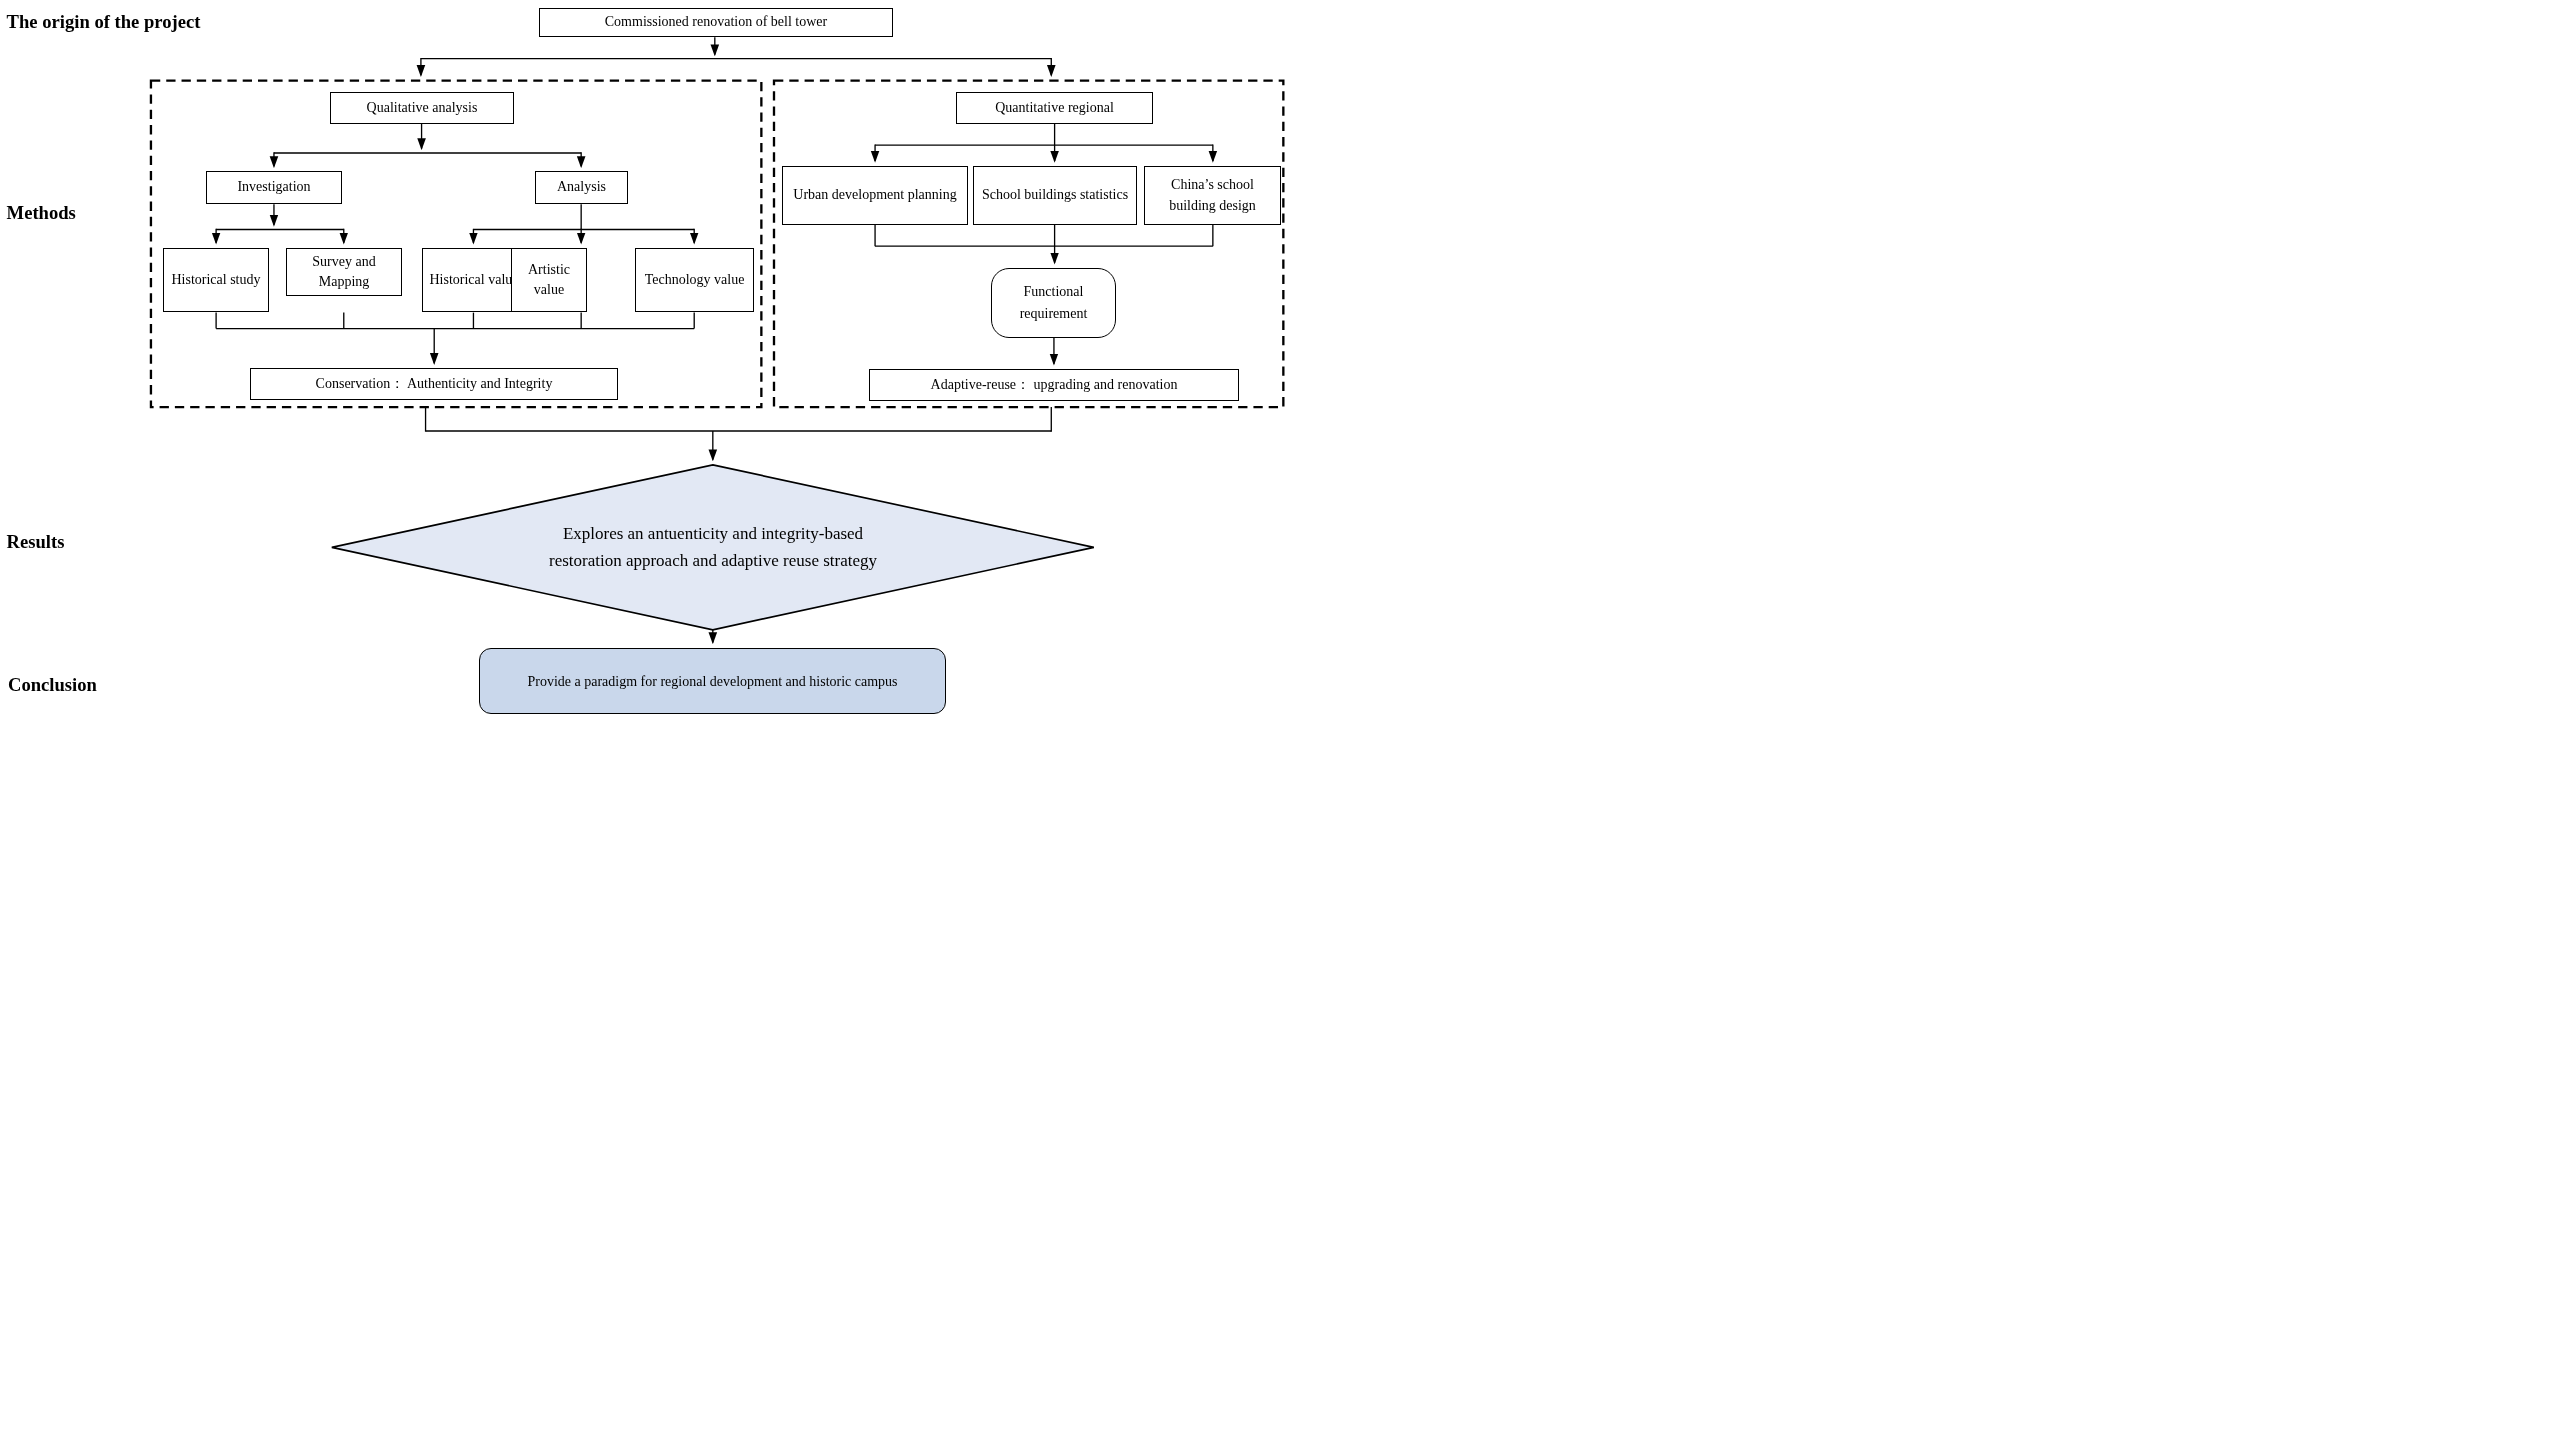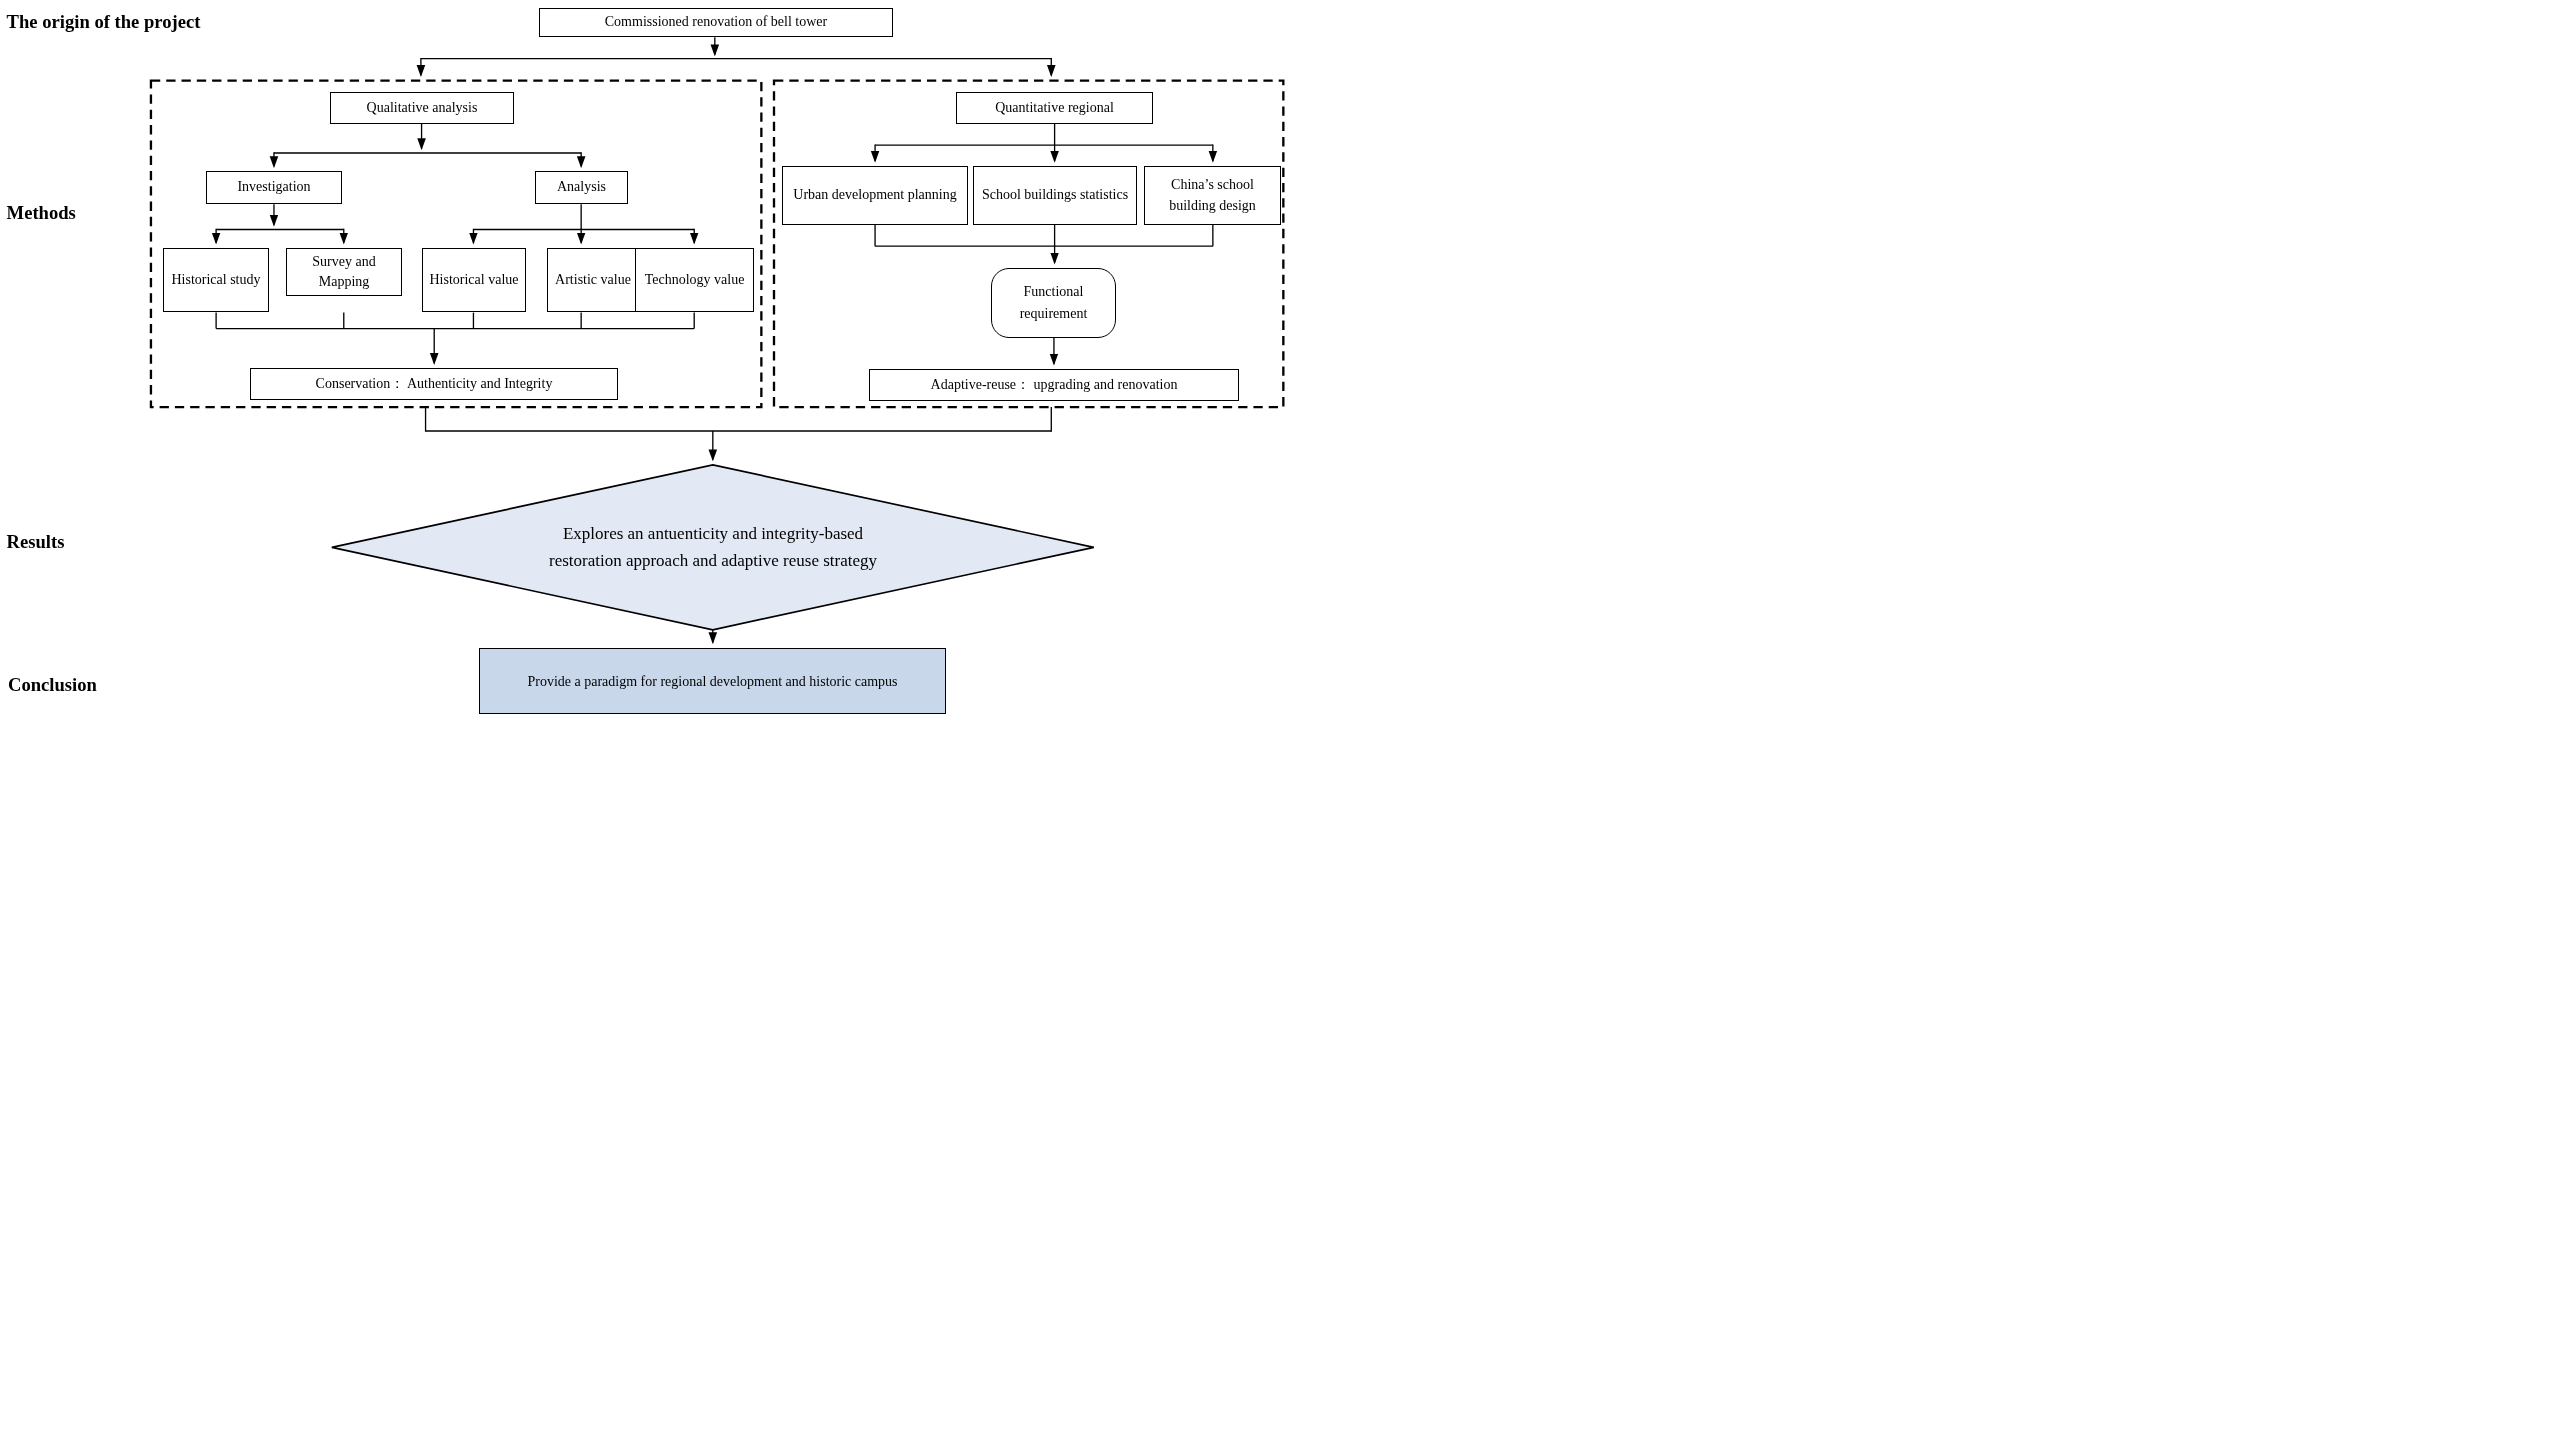--- a/index.html
+++ b/index.html
@@ -39,20 +39,21 @@
     font-size:14px;
     line-height:1.45;
     padding:1.3px 4px;
   }
   .node.nowrap{white-space:nowrap;}
   .node.tall{line-height:1.6;border-radius:18px;}
   .node.conclusion{
     background:var(--conclusion-fill);
     padding:1.3px 47px;
     line-height:1.5;
+    border-radius:12px;
   }
   .diamond-text{
     position:absolute;
     left:527px;top:503px;width:372px;height:89px;
     display:flex;align-items:center;justify-content:center;
     text-align:center;
     font-size:17px;line-height:1.55;
   }
 </style>
 </head>
@@ -136,21 +137,21 @@
   <div class="node nowrap" style="left:206px;top:171px;width:136px;height:33px">Investigation</div>
 
   <div class="node nowrap" style="left:535px;top:171px;width:93px;height:33px">Analysis</div>
 
   <div class="node" style="left:163px;top:248px;width:106px;height:64px">Historical study</div>
 
   <div class="node" style="left:286px;top:248px;width:116px;height:48px">Survey and Mapping</div>
 
   <div class="node" style="left:422px;top:248px;width:104px;height:64px">Historical value</div>
 
-  <div class="node" style="left:547px;top:248px;width:92px;height:64px">Artistic value</div>
+  <div class="node" style="left:511px;top:248px;width:76px;height:64px">Artistic value</div>
 
   <div class="node" style="left:635px;top:248px;width:119px;height:64px">Technology value</div>
 
   <div class="node nowrap" style="left:250px;top:368px;width:368px;height:32px">Conservation： Authenticity and Integrity</div>
 
   <div class="node nowrap" style="left:956px;top:92px;width:197px;height:32px">Quantitative regional</div>
 
   <div class="node" style="left:782px;top:166px;width:186px;height:59px">Urban development planning</div>
 
   <div class="node" style="left:973px;top:166px;width:164px;height:59px">School buildings statistics</div>

